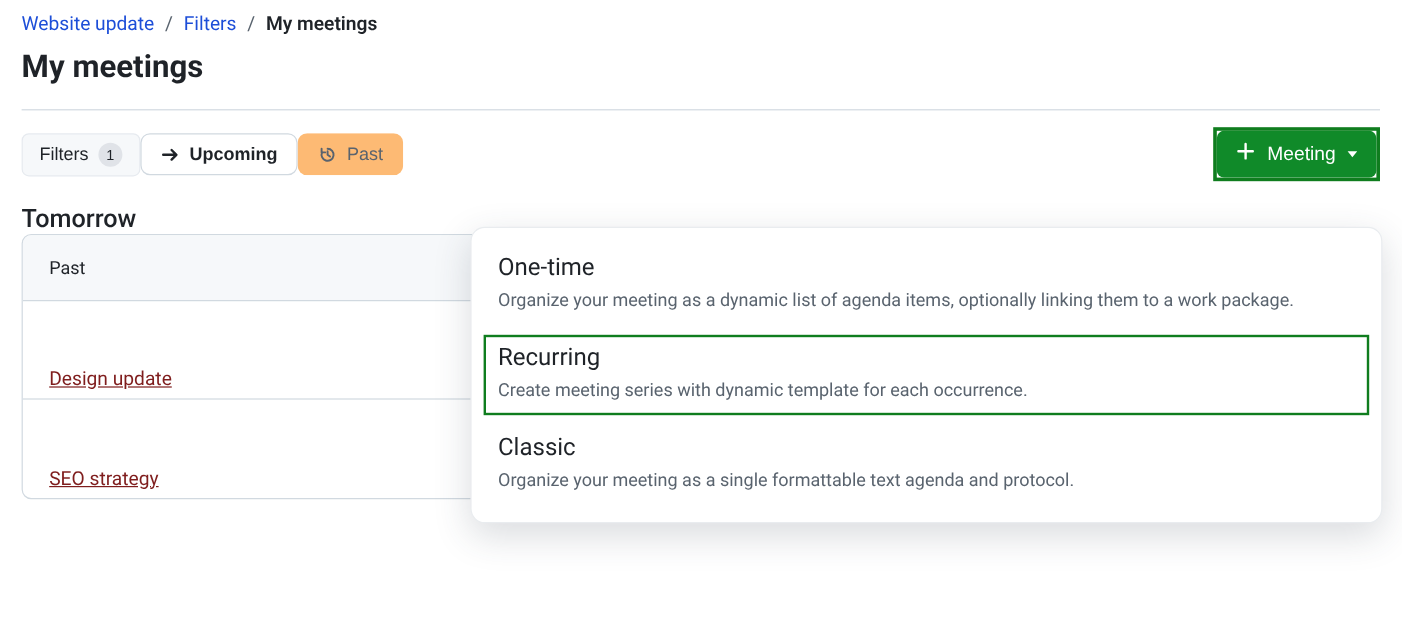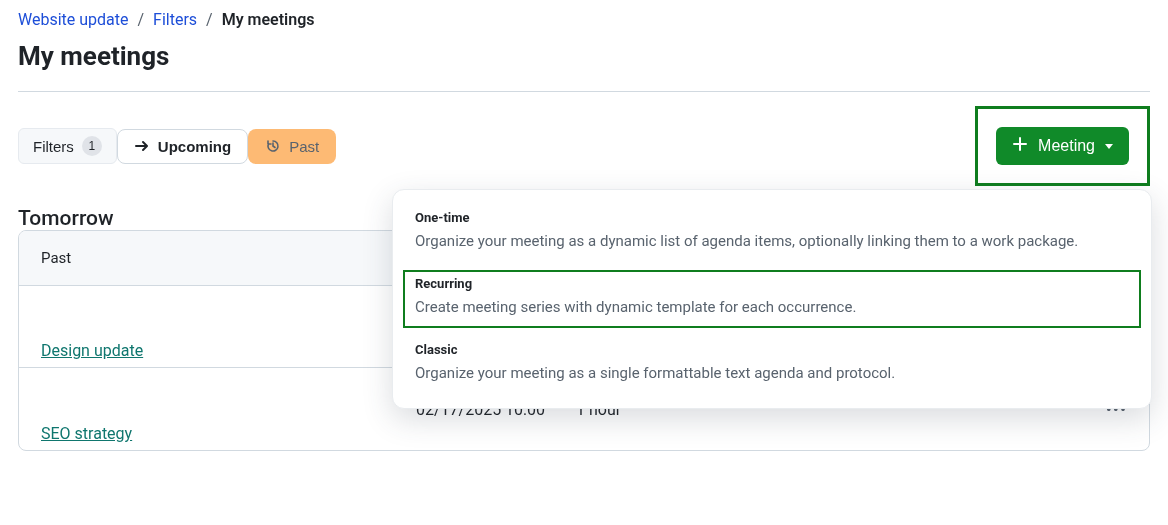--- a/index.html
+++ b/index.html
@@ -93,21 +93,21 @@
     }
     .seg-btn:not(.active) {
       background: #fdba74;
       border-radius: 8px;
     }
     .seg-icon {
       display: inline-flex;
     }
     .meeting-btn-wrapper {
       border: 3px solid #0f7d1e;
-      padding: 18px;
+      padding: 0;
     }
     .meeting-btn {
       display: inline-flex;
       align-items: center;
       gap: 10px;
       background: #108a29;
       color: #fff;
       border: none;
       border-radius: 6px;
       padding: 9px 16px;
@@ -145,21 +145,21 @@
       display: flex;
       align-items: center;
       padding: 0 22px;
       height: 82px;
       border-bottom: 1px solid #d1d9e0;
       font-size: 16px;
     }
     .table-row:last-child { border-bottom: none; }
     .row-title {
       flex: 0 0 375px;
-      color: #0f766e;
+      color: #7f1d1d;
       margin-top: 48px;
     }
     .row-date {
       flex: 0 0 160px;
       color: #1f2328;
     }
     .row-duration {
       flex: 1;
       color: #1f2328;
     }
@@ -189,22 +189,22 @@
     }
     .dd-item.highlight {
       outline: 2px solid #0f7d1e;
       outline-offset: -6px;
       margin: 0 6px;
       padding-left: 16px;
       padding-right: 16px;
       border-radius: 2px;
     }
     .dd-title {
-      font-weight: 700;
-      font-size: 13px;
+      font-weight: 400;
+      font-size: 20px;
       color: #1f2328;
       margin-bottom: 6px;
     }
     .dd-desc {
       font-size: 15px;
       color: #59636e;
       line-height: 1.4;
     }
   </style>
 </head>

